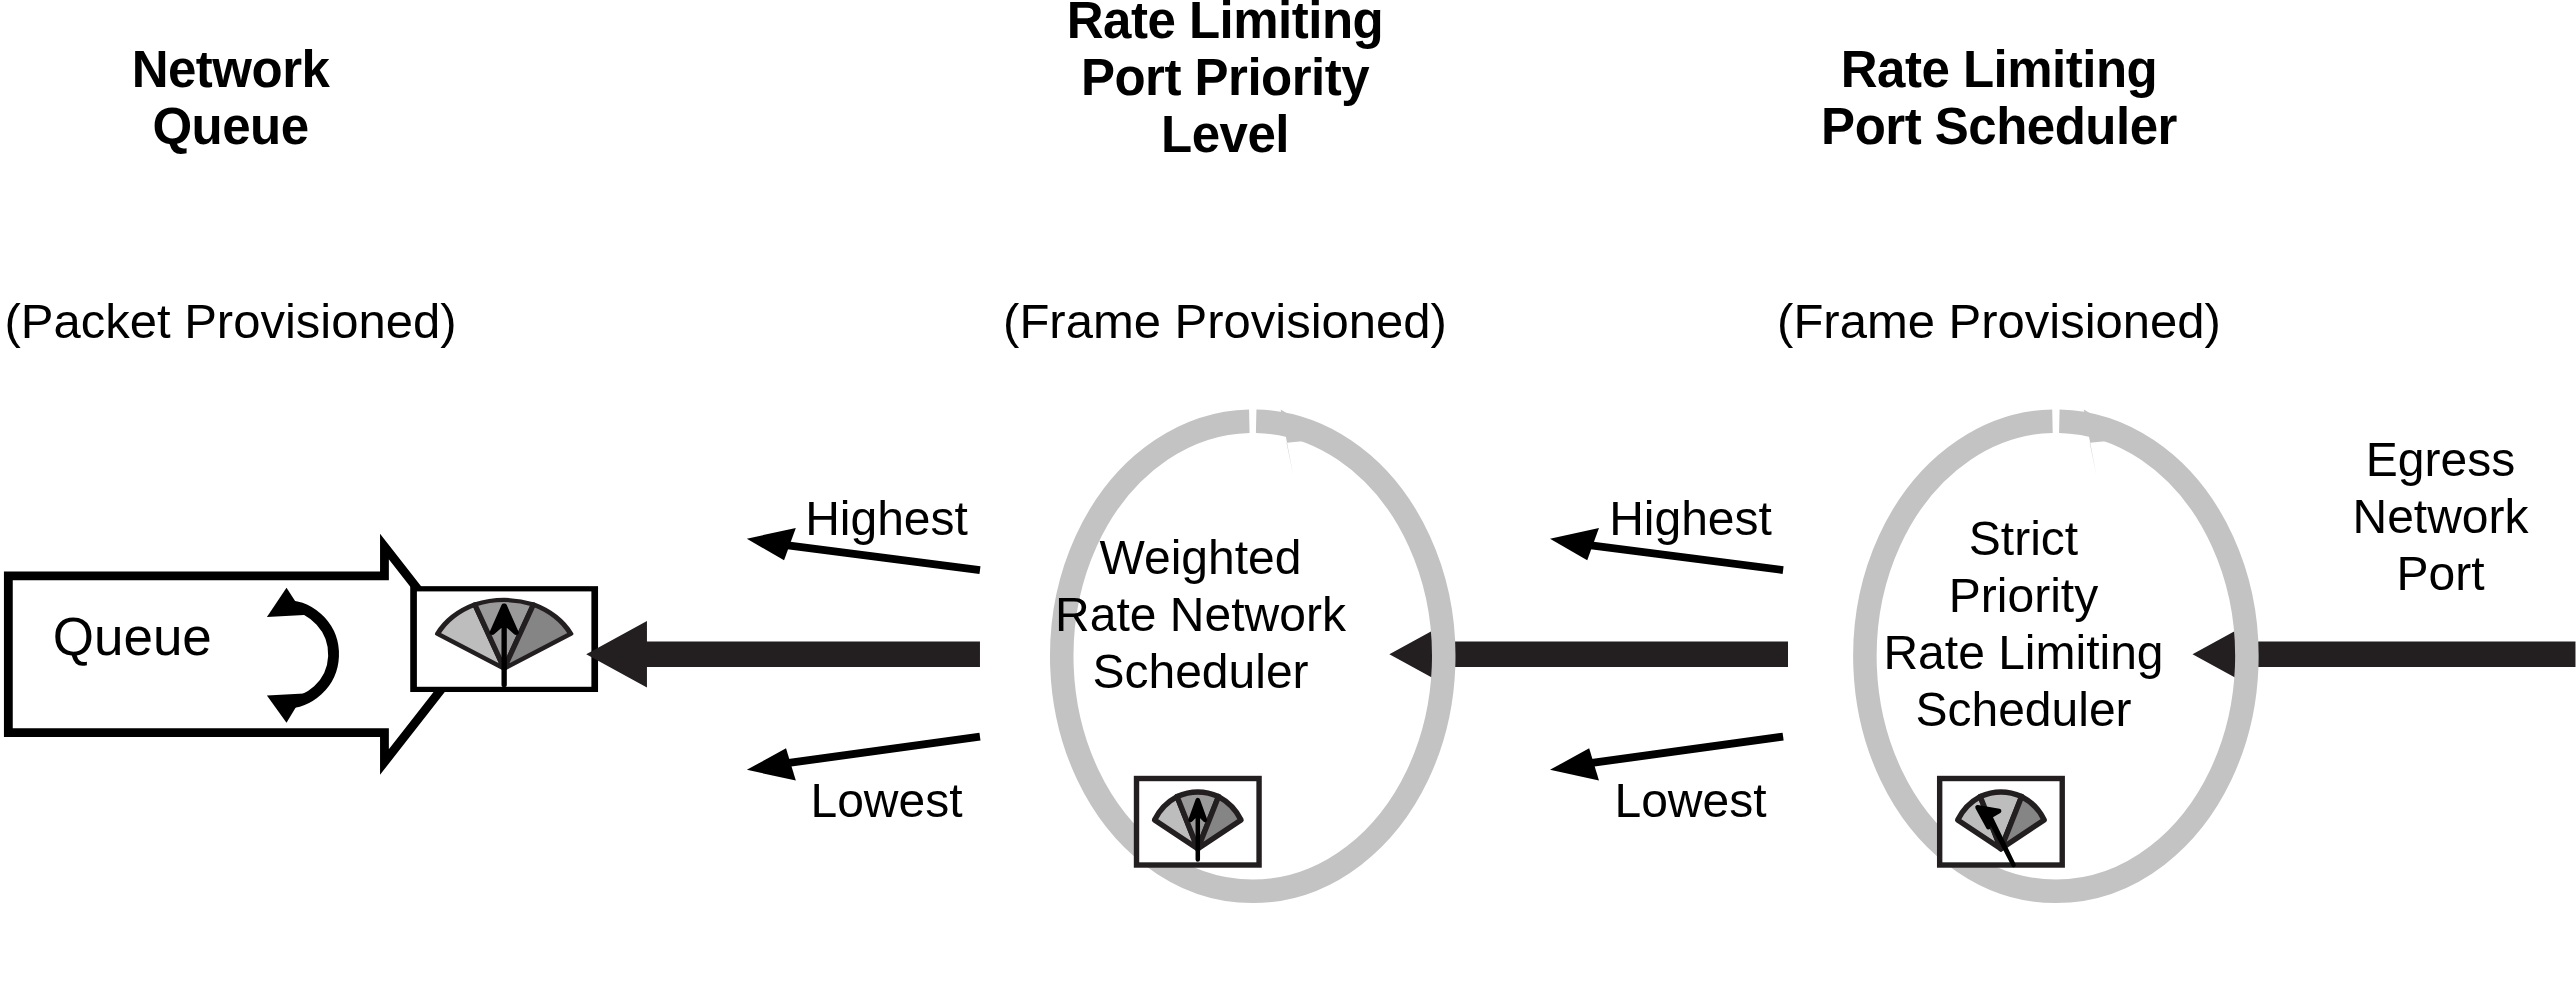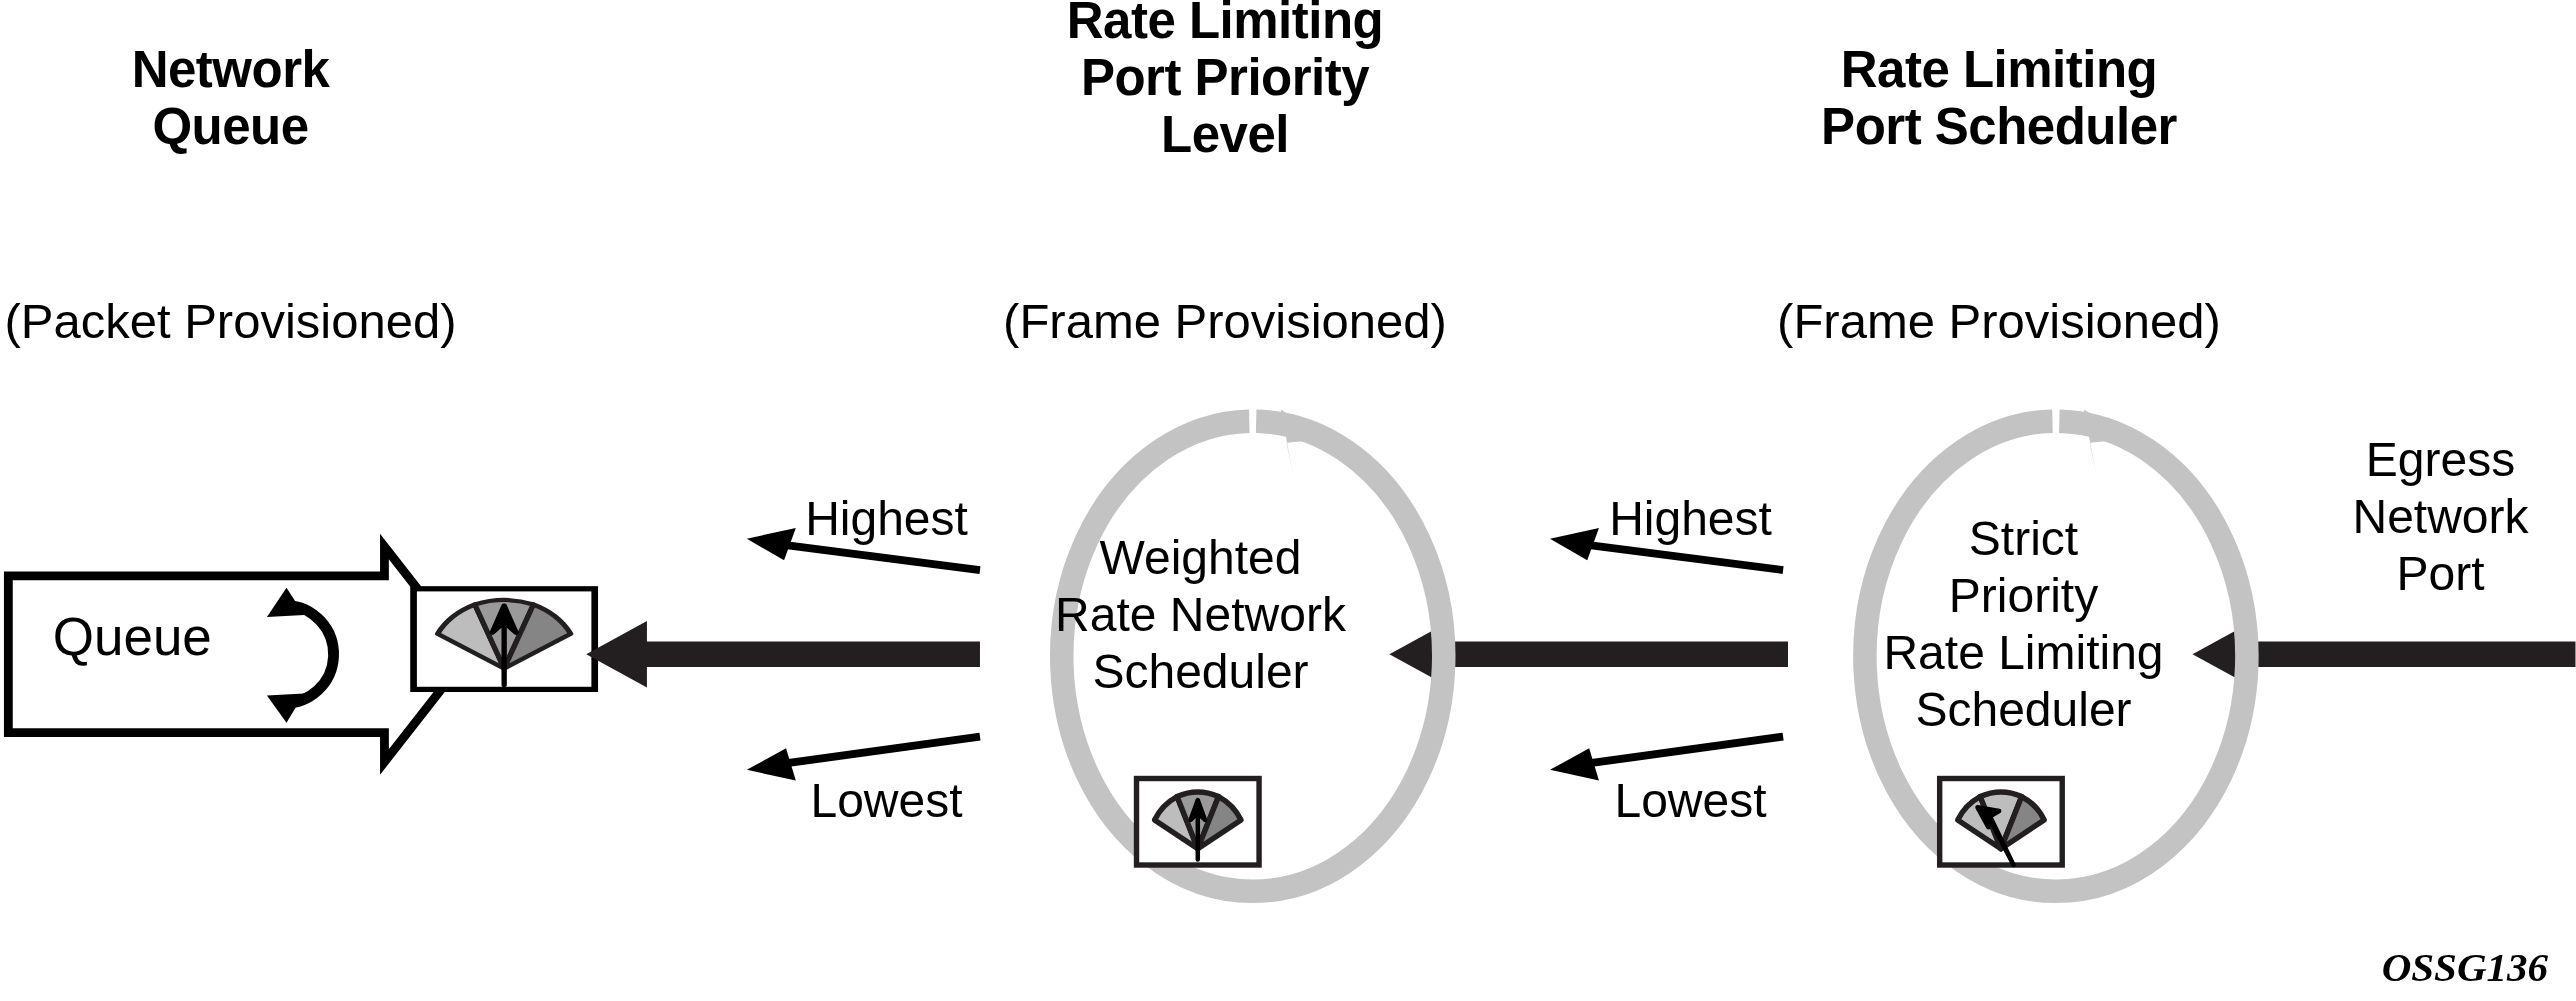--- a/index.html
+++ b/index.html
@@ -265,16 +265,15 @@
 
   <div class="dg-text" id="right-oval-text">Strict
 Priority
 Rate Limiting
 Scheduler</div>
 
   <div class="dg-text" id="egress-text">Egress
 Network
 Port</div>
 
-  <div id="caption">OSSG136</div>
 
 </div>
 
 
 </body></html>

